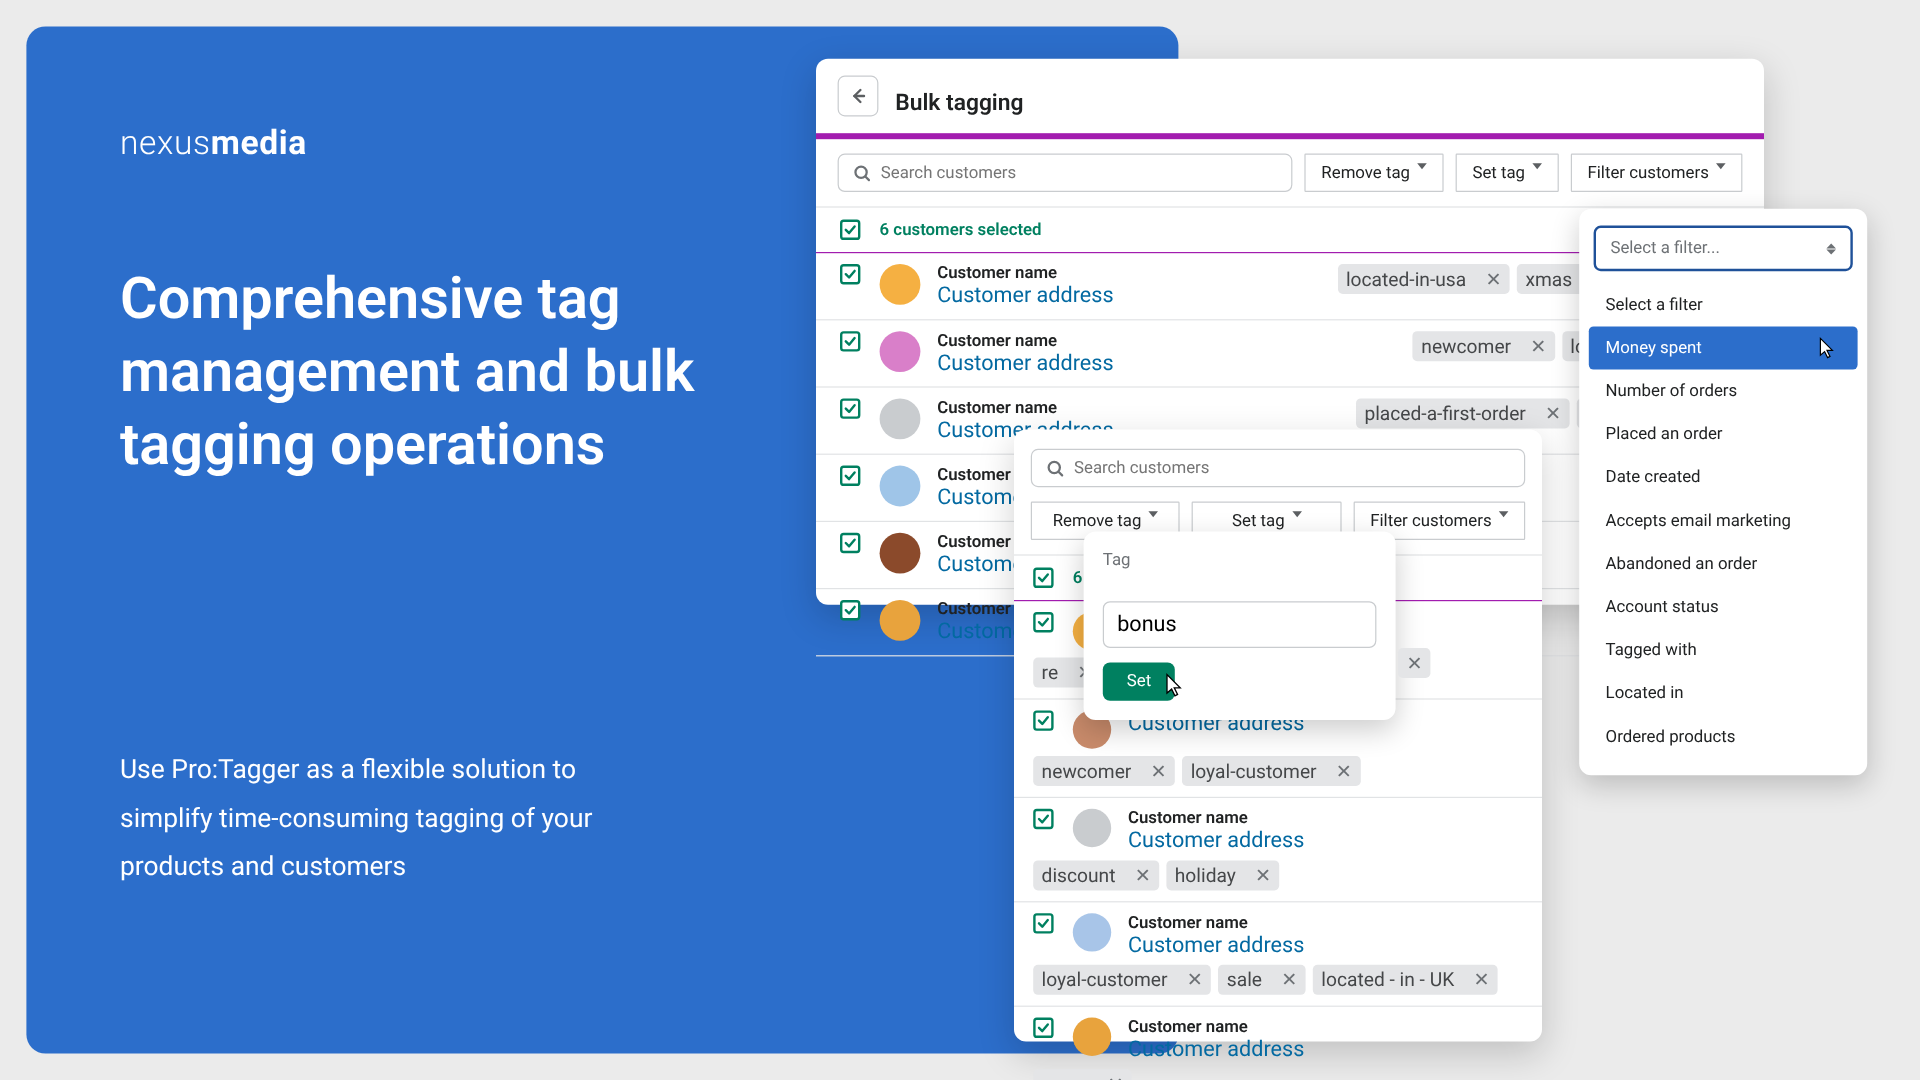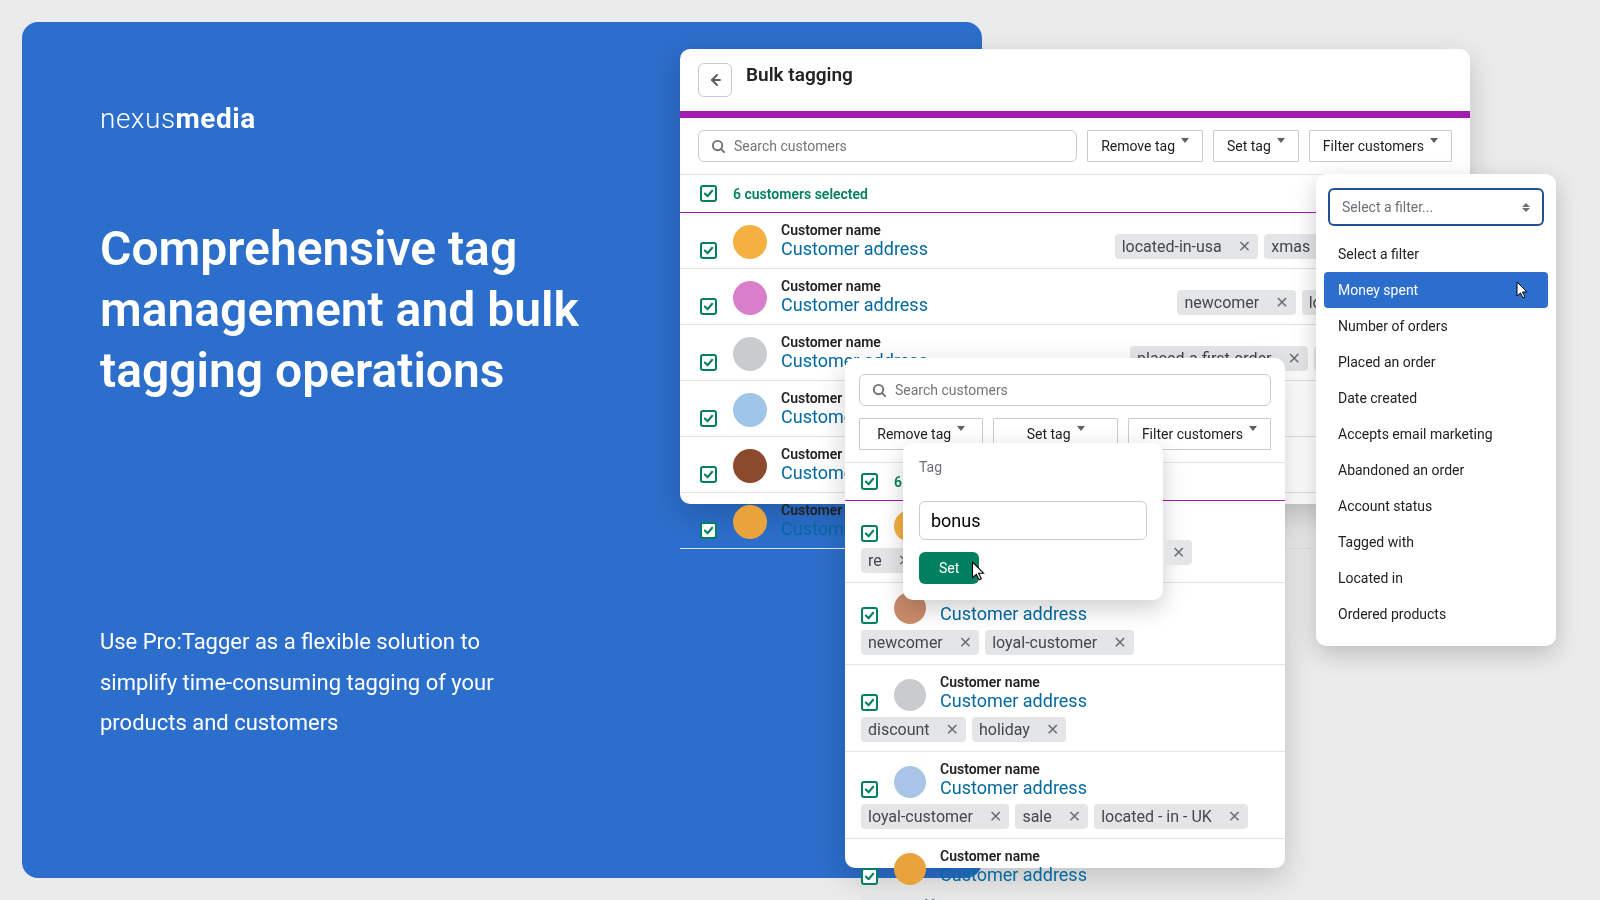--- a/index.html
+++ b/index.html
@@ -7,38 +7,38 @@
 .hero{position:absolute;left:22px;top:22px;width:960px;height:856px;background:#2c6ecb;border-radius:16px;padding:80px 80px 60px 78px;color:#fff}
 .logo{font-size:28px;font-weight:300;letter-spacing:.5px;margin-bottom:84px}
 .logo b{font-weight:700}
 .headline{font-size:48px;font-weight:600;line-height:1.27;margin-bottom:220px;max-width:480px}
 .subhead{font-size:22px;font-weight:400;line-height:1.85;max-width:460px}
 
 .card{position:absolute;background:#fff;border-radius:10px;box-shadow:0 10px 30px rgba(0,0,0,.18)}
 .card-a{left:680px;top:49px;width:790px;height:455px}
 .card-b{left:845px;top:358px;width:440px;height:510px}
 
-.header{display:flex;align-items:flex-start;padding:14px 18px;border-bottom:7px solid #a21caf}
+.header{display:flex;align-items:flex-end;padding:14px 18px;border-bottom:5px solid #a21caf}
 .back{width:34px;height:34px;border:1px solid #c9cccf;border-radius:6px;display:flex;align-items:center;justify-content:center;margin-right:14px;cursor:pointer}
 .title{font-size:19px;font-weight:600;color:#202223}
 
 .toolbar{display:flex;padding:12px 18px;gap:10px}
 .search{flex:1;display:flex;align-items:center;border:1px solid #c9cccf;border-radius:6px;padding:7px 12px}
 .search svg{margin-right:8px;flex-shrink:0}
 .search input{border:none;outline:none;font-size:14px;width:100%;color:#6d7175}
 .btn{border:1px solid #c9cccf;border-radius:1px;padding:7px 13px;font-size:14px;color:#202223;display:flex;align-items:flex-start;gap:6px;cursor:pointer;background:#fff;white-space:nowrap}
 .caret{width:0;height:0;border-left:4px solid transparent;border-right:4px solid transparent;border-top:5px solid #5c5f62}
 
 .sel-row{display:flex;align-items:center;padding:10px 20px;border-top:1px solid #e1e3e5;border-bottom:1px solid #a21caf}
 .chk{width:17px;height:17px;border:2px solid #008060;border-radius:3px;display:flex;align-items:center;justify-content:center;margin-right:16px;cursor:pointer}
 .chk.on{background:#fff}
 .chk svg{stroke:#008060}
 .sel-text{font-size:14px;font-weight:600;color:#008060}
 
-.row{display:flex;align-items:flex-end;padding:9px 20px;border-bottom:1px solid #e1e3e5}
+.row{display:flex;align-items:flex-start;padding:9px 20px;border-bottom:1px solid #e1e3e5}
 .avatar{width:34px;height:34px;border-radius:50%;margin-right:14px;flex-shrink:0}
 .info{flex:1;min-width:0}
 .name{font-size:14px;font-weight:600;color:#202223}
 .addr{font-size:18px;color:#0369a1}
 .tags{display:flex;gap:6px;flex-wrap:wrap}
 .tag{background:#e4e5e7;border-radius:4px;padding:3px 7px;font-size:16px;color:#454749;display:flex;align-items:center;gap:16px}
 .tag-x{color:#6d7175;font-weight:400;cursor:pointer}
 
 .card-b .toolbar{padding:12px 14px}
 .card-b .btn{flex:1;justify-content:center}

